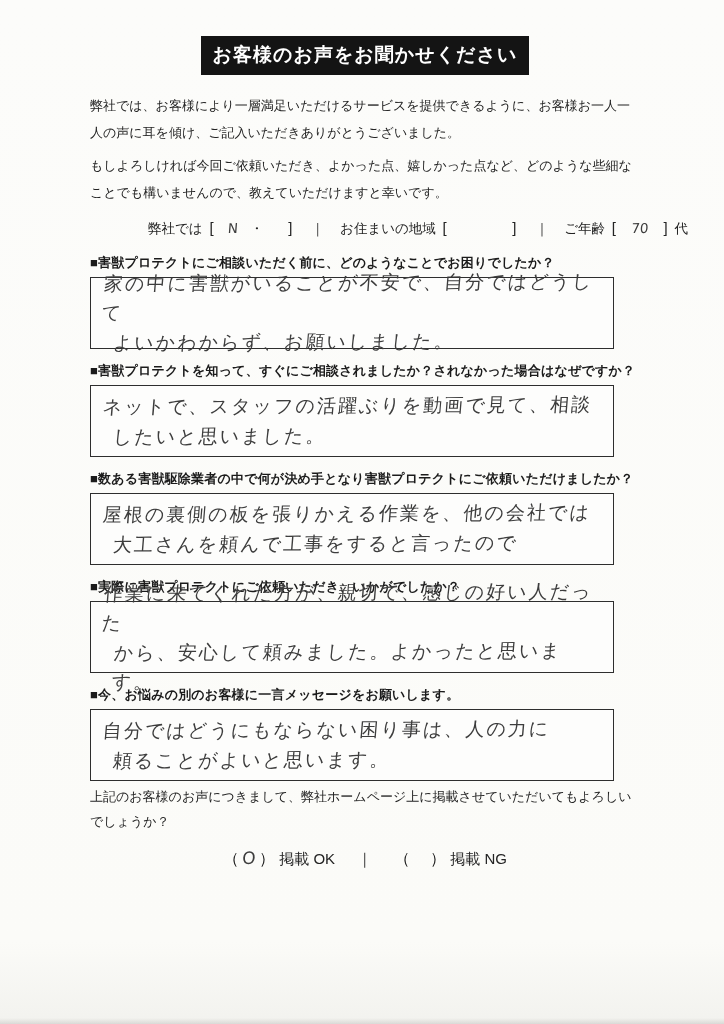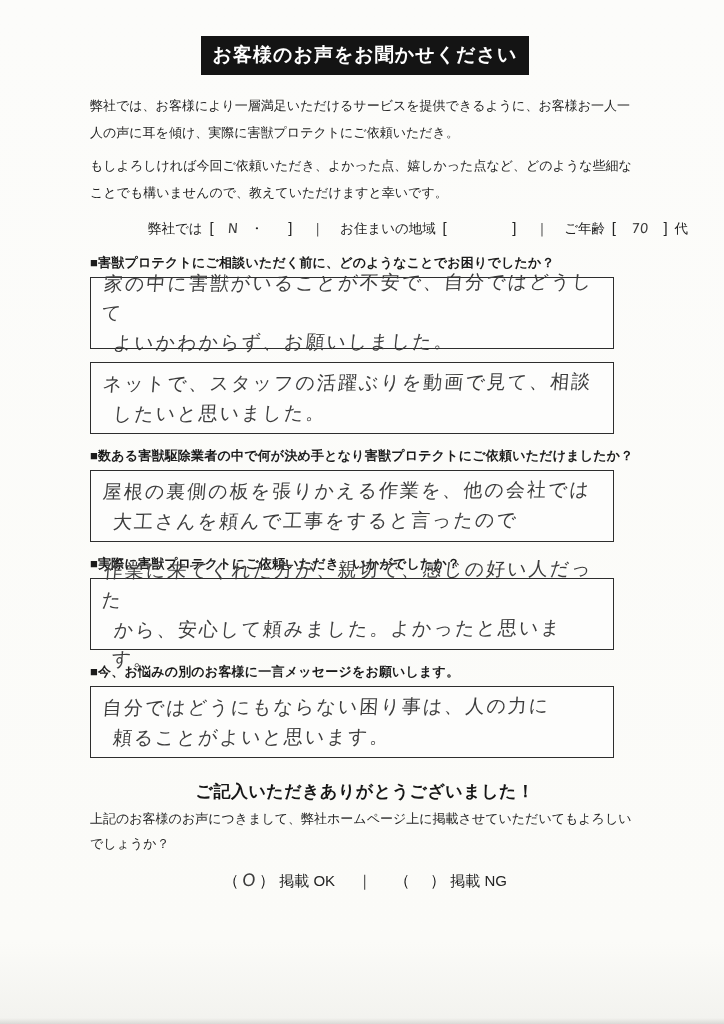--- a/index.html
+++ b/index.html
@@ -122,21 +122,21 @@
 </head>
 <body>
 
 <div class="page">
 
   <div class="title-wrap">
     <h1 class="title">お客様のお声をお聞かせください</h1>
   </div>
 
   <section class="intro">
-    <p>弊社では、お客様により一層満足いただけるサービスを提供できるように、お客様お一人一人の声に耳を傾け、実際に害獣プロテクトにご依頼いただき。</p>
+    <p>弊社では、お客様により一層満足いただけるサービスを提供できるように、お客様お一人一人の声に耳を傾け、ご記入いただきありがとうございました。</p>
     <p>もしよろしければ今回ご依頼いただき、よかった点、嬉しかった点など、どのような些細なことでも構いませんので、教えていただけますと幸いです。</p>
   </section>
 
   <div class="profile-row">
     <span>弊社では</span>
     <span class="bracket">[</span>
     <span class="hand blank-slot slot-initial">N</span>
     <span>・</span>
     <span class="blank-slot" style="min-width:14px"></span>
     <span class="bracket">]</span>
@@ -155,20 +155,21 @@
 
   <section class="qa">
     <div class="q-label">■害獣プロテクトにご相談いただく前に、どのようなことでお困りでしたか？</div>
     <div class="answer-box">
       <div class="hand-line">家の中に害獣がいることが不安で、自分ではどうして</div>
       <div class="hand-line second">よいかわからず、お願いしました。</div>
     </div>
   </section>
 
   <section class="qa">
+    <div class="q-label">■害獣プロテクトを知って、すぐにご相談されましたか？されなかった場合はなぜですか？</div>
     <div class="answer-box">
       <div class="hand-line">ネットで、スタッフの活躍ぶりを動画で見て、相談</div>
       <div class="hand-line second">したいと思いました。</div>
     </div>
   </section>
 
   <section class="qa">
     <div class="q-label">■数ある害獣駆除業者の中で何が決め手となり害獣プロテクトにご依頼いただけましたか？</div>
     <div class="answer-box">
       <div class="hand-line">屋根の裏側の板を張りかえる作業を、他の会社では</div>
@@ -186,21 +187,20 @@
 
   <section class="qa">
     <div class="q-label">■今、お悩みの別のお客様に一言メッセージをお願いします。</div>
     <div class="answer-box">
       <div class="hand-line">自分ではどうにもならない困り事は、人の力に</div>
       <div class="hand-line second">頼ることがよいと思います。</div>
     </div>
   </section>
 
   <footer>
-    <div class="thanks">ご記入いただきありがとうございました！</div>
     <div class="consent">
       <div>上記のお客様のお声につきまして、弊社ホームページ上に掲載させていただいてもよろしいでしょうか？</div>
     </div>
     <div class="consent-options">
       <span class="paren">（</span><span class="hand mark-slot">O</span><span class="paren">）</span>
       <span>掲載 OK</span>
       <span class="opt-sep">｜</span>
       <span class="paren">（</span><span class="hand mark-slot"></span><span class="paren">）</span>
       <span>掲載 NG</span>
     </div>

